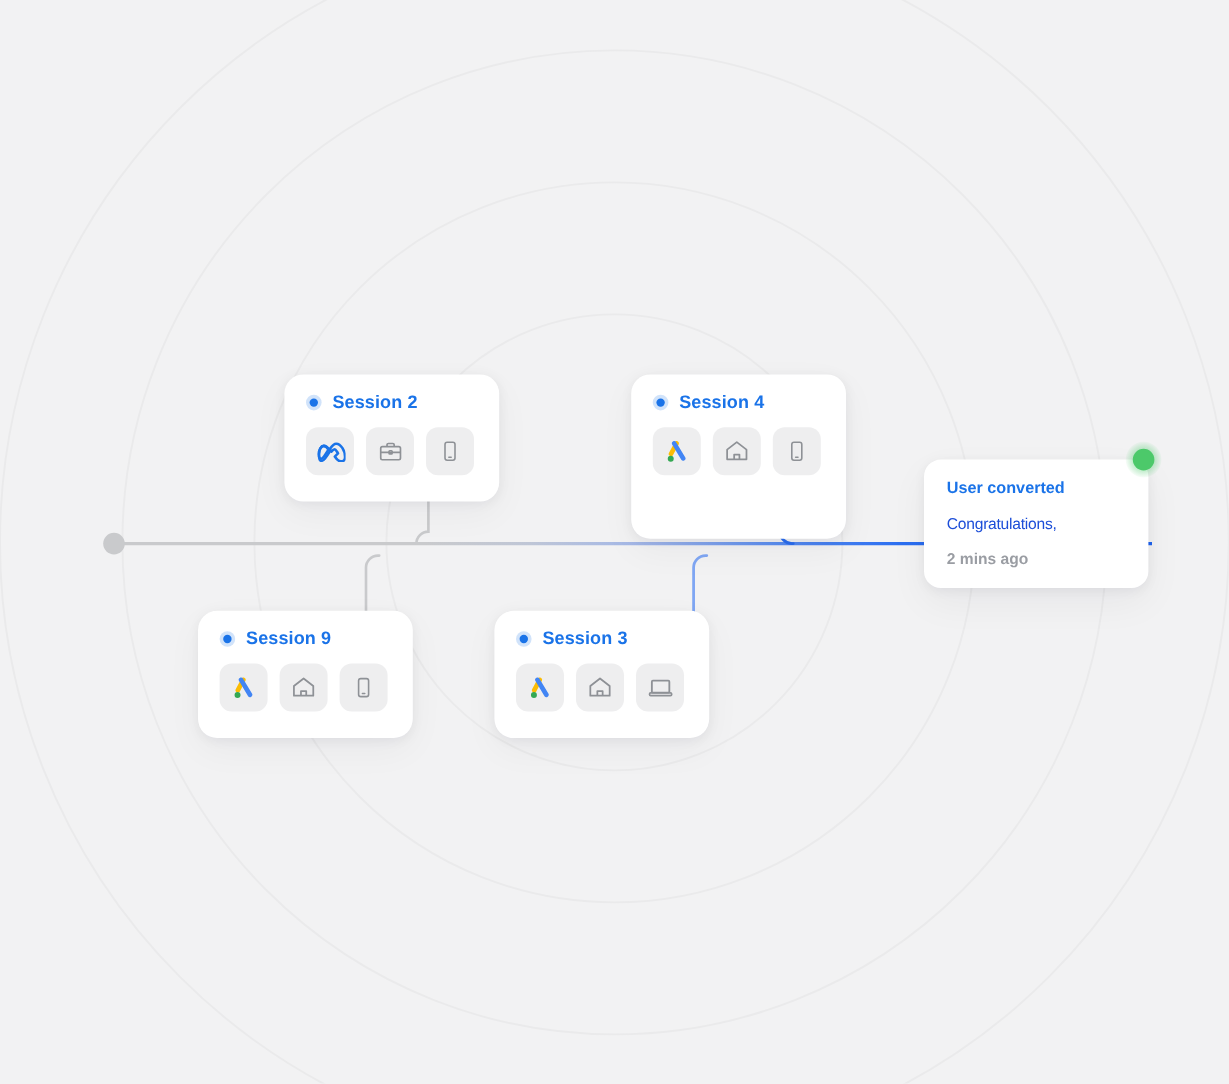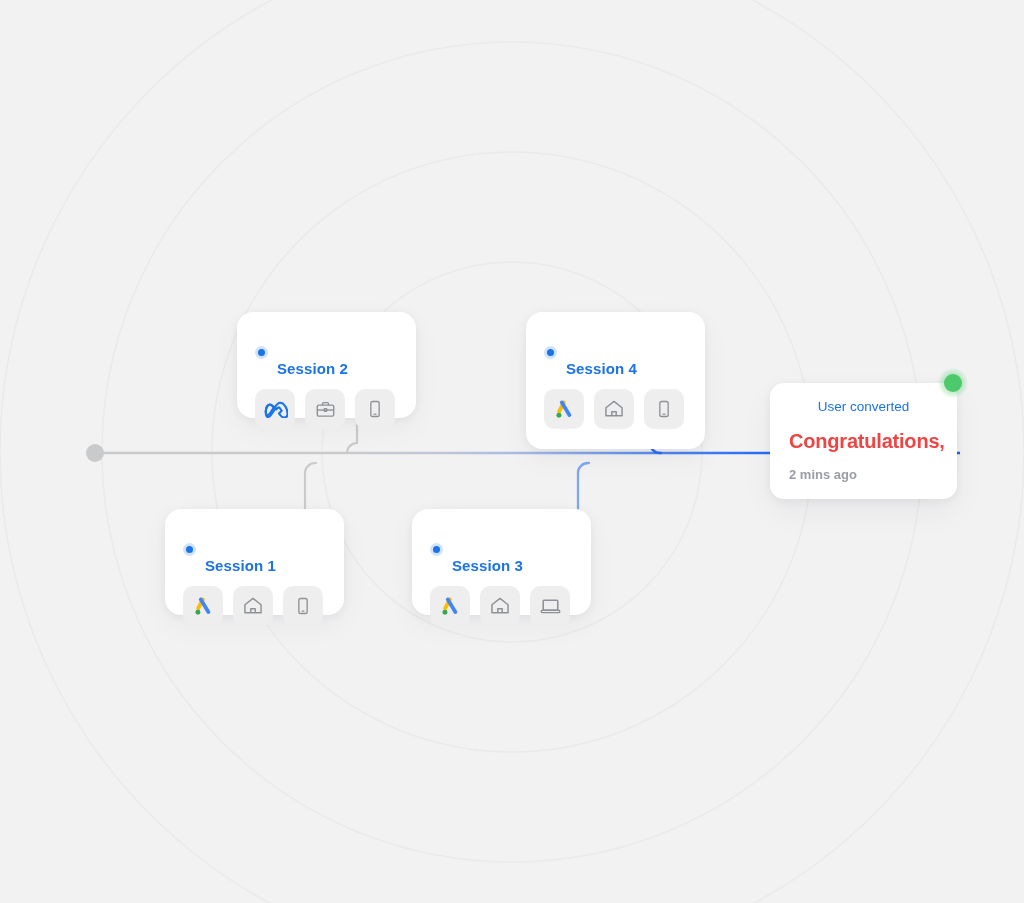--- a/index.html
+++ b/index.html
@@ -79,21 +79,20 @@
     background: #1a73e8;
     display: block;
   }
 
   .session-label {
     font-size: 15px;
     font-weight: 600;
     color: #1a73e8;
     letter-spacing: 0.1px;
     line-height: 1;
-    margin-top: 33px;
   }
 
   .tile-row {
     display: flex;
     gap: 10px;
   }
 
   .tile {
     width: 40px;
     height: 40px;
@@ -114,31 +113,30 @@
     background: #ffffff;
     border-radius: 14px;
     box-shadow: 0 2px 10px rgba(20, 24, 40, 0.055),
                 0 12px 32px rgba(20, 24, 40, 0.05);
     padding: 17px 19px 18px 19px;
     box-sizing: border-box;
   }
 
   .notif-kicker {
     font-size: 13.5px;
-    font-weight: 400;
+    font-weight: 700;
     color: #1a73e8;
     line-height: 1;
     margin-bottom: 14px;
-    text-align: center;
   }
 
   .notif-title {
-    font-size: 20px;
-    font-weight: 700;
-    color: #ef4444;
+    font-size: 13px;
+    font-weight: 400;
+    color: #1d4ed8;
     line-height: 1.33;
     letter-spacing: -0.2px;
     margin-bottom: 14px;
   }
 
   .notif-time {
     font-size: 13px;
     font-weight: 700;
     color: #9a9da3;
     line-height: 1;
@@ -271,21 +269,21 @@
           <rect x="7" y="3" width="10" height="18" rx="2.2" fill="none" stroke="#8e9196" stroke-width="1.6"></rect>
           <path d="M10.8 18h2.4" stroke="#8e9196" stroke-width="1.5" stroke-linecap="round"></path>
         </svg>
       </div>
     </div>
   </div>
 
   <div class="session-card" style="left:165px; top:509px; width:179px; height:106px;">
     <div class="session-head">
       <span class="session-dot"></span>
-      <span class="session-label">Session 1</span>
+      <span class="session-label">Session 9</span>
     </div>
     <div class="tile-row">
       <div class="tile">
         <svg width="23" height="23" viewBox="0 0 24 24">
           <path d="M9.6 3.6 L4.6 13.0 c-0.5 0.9 -0.2 2.0 0.7 2.5 l0.3 0.2 c0.9 0.5 2.0 0.2 2.5 -0.7 L13.1 5.6 c0.5 -0.9 0.2 -2.0 -0.7 -2.5 l-0.3 -0.2 c-0.9 -0.5 -2.0 -0.2 -2.5 0.7 z" fill="#fbbc04"></path>
           <path d="M10.9 3.6 L18.9 16.9 c0.5 0.9 0.2 2.0 -0.7 2.5 l-0.3 0.2 c-0.9 0.5 -2.0 0.2 -2.5 -0.7 L7.4 5.6 c-0.5 -0.9 -0.2 -2.0 0.7 -2.5 l0.3 -0.2 c0.9 -0.5 2.0 -0.2 2.5 0.7 z" fill="#4285f4"></path>
           <circle cx="6.2" cy="18.0" r="2.6" fill="#34a853"></circle>
         </svg>
       </div>
       <div class="tile">

